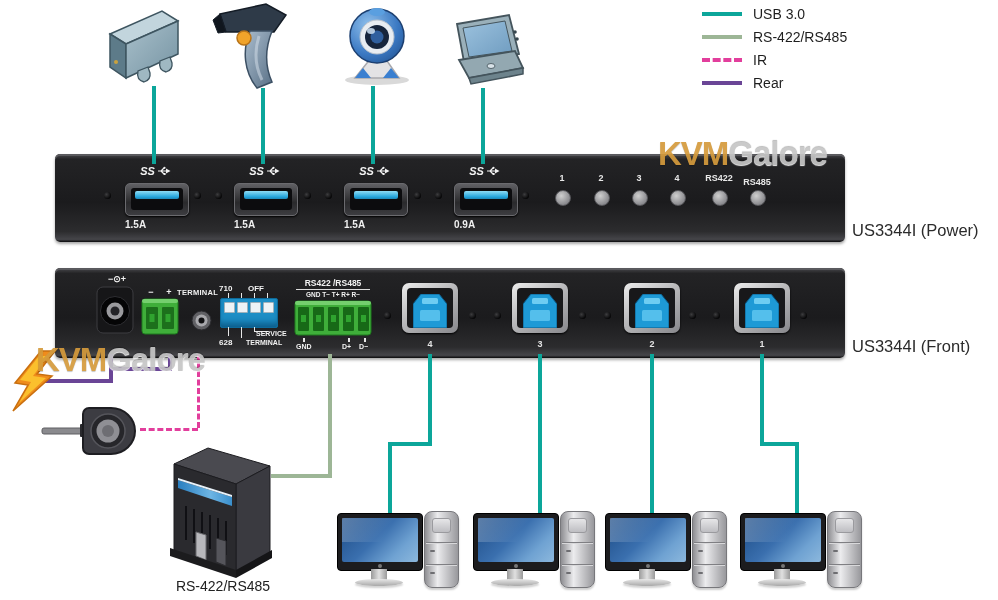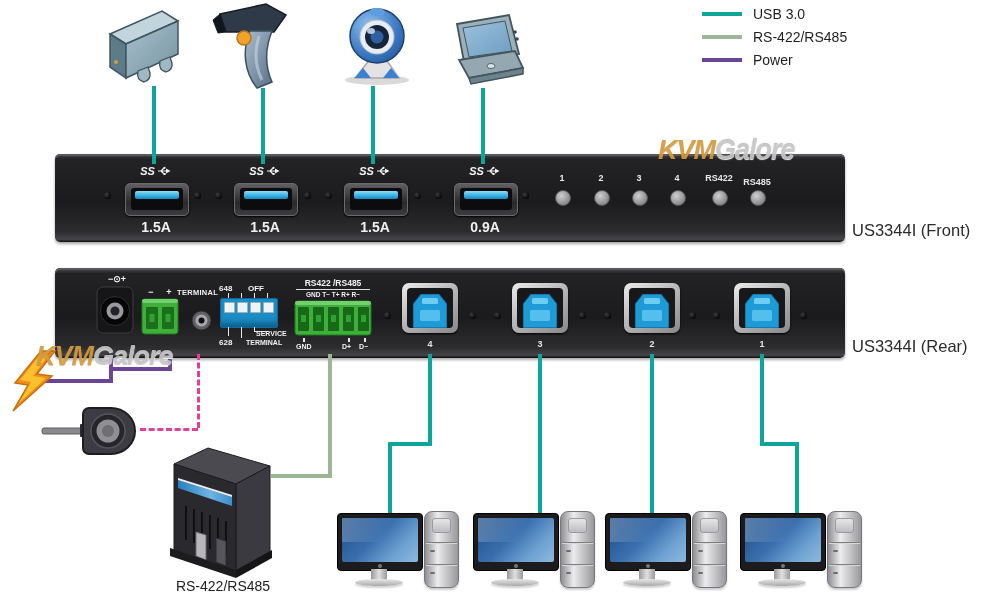--- a/index.html
+++ b/index.html
@@ -19,33 +19,33 @@
 
   
   .panel{position:absolute;left:55px;width:790px;z-index:2;border-radius:5px;
          background:linear-gradient(180deg,#4a4a4e 0,#232325 6%,#1b1b1d 55%,#2c2c2e 88%,#454549 97%,#0a0a0b 100%);
          box-shadow:0 2px 3px rgba(0,0,0,.35), inset 0 2px 0 #5a5a5e;}
   .panel-front{top:154px;height:88px;}
   .panel-rear{top:268px;height:90px;}
   .panel-label{position:absolute;z-index:6;font-size:16.5px;color:#2b2b2b;white-space:nowrap;}
 
   
-  .watermark{position:absolute;z-index:5;font-size:27px;font-weight:bold;letter-spacing:-1px;opacity:.92;white-space:nowrap;font-style:italic;}
+  .watermark{position:absolute;z-index:5;font-size:33px;font-weight:bold;letter-spacing:-1px;opacity:.92;white-space:nowrap;}
   .wm-k{color:#d59b3c;text-shadow:0 1px 1px rgba(0,0,0,.25);}
   .wm-g{color:#c6c6c6;text-shadow:0 1px 1px #fff,0 -1px 1px rgba(0,0,0,.3);}
 
   
   .ss-logo{position:absolute;z-index:4;display:flex;align-items:center;justify-content:center;width:44px;height:14px;}
   .ss-text{color:#f2f2f2;font-size:11px;font-weight:bold;font-style:italic;margin-right:2px;}
   .usba{position:absolute;z-index:4;width:62px;height:31px;border-radius:5px;border:1px solid #6a6a6e;
         background:linear-gradient(180deg,#606064,#2a2a2c 60%,#3c3c40);box-shadow:0 1px 2px #000;}
   .usba-slot{position:absolute;left:5px;right:5px;top:4px;bottom:5px;background:#0c0c0e;border-radius:3px;}
   .usba-tab{position:absolute;left:4px;right:4px;top:3px;height:8px;border-radius:2px;
             background:linear-gradient(180deg,#8edcf5,#29a8dd 70%,#1b86b8);}
-  .amp{position:absolute;z-index:4;width:62px;text-align:center;color:#f0f0f0;font-size:14px;font-weight:bold;}
+  .amp{position:absolute;z-index:4;width:62px;color:#f0f0f0;font-size:10px;font-weight:bold;}
   .led-label{position:absolute;z-index:4;width:44px;text-align:center;color:#e8e8e8;font-size:9px;font-weight:bold;}
   .led{position:absolute;z-index:4;width:14px;height:14px;border-radius:50%;
        background:radial-gradient(circle at 38% 35%,#cfcfcf,#8a8a8e 70%,#636367);border:1px solid #59595d;}
   .screw{position:absolute;z-index:4;width:7px;height:7px;border-radius:50%;
          background:radial-gradient(circle at 35% 35%,#3c3c3e,#030304 75%);}
 
   
   .rear-tiny{position:absolute;z-index:4;color:#f2f2f2;font-weight:bold;white-space:nowrap;}
   .dipblock{position:absolute;z-index:4;left:220px;top:298px;width:56px;height:28px;background:#1d8ec5;
             border:1px solid #0d6a9a;border-radius:2px;box-shadow:inset 0 -7px 6px -3px #0c5c8a;}
@@ -96,22 +96,26 @@
   <div class="legend">
     <div class="legend-row">
       <div class="legend-swatch sw-usb"></div>
       <span class="legend-label">USB 3.0</span>
     </div>
     <div class="legend-row">
       <div class="legend-swatch sw-rs"></div>
       <span class="legend-label">RS-422/RS485</span>
     </div>
     <div class="legend-row">
+      <div class="legend-swatch sw-ir"></div>
+      <span class="legend-label">IR</span>
+    </div>
+    <div class="legend-row">
       <div class="legend-swatch sw-pw"></div>
-      <span class="legend-label">Power</span>
+      <span class="legend-label">Rear</span>
     </div>
   </div>
 
   <svg class="abs" style="left:100px;top:4px;z-index:4" width="92" height="82" viewBox="0 0 92 82">
     <defs>
         <linearGradient id="drv" x1="0" y1="0" x2="1" y2="1">
       <stop offset="0" stop-color="#a9c0cb"></stop>
           <stop offset="1" stop-color="#7694a3"></stop>
         </linearGradient>
       </defs>
@@ -262,21 +266,21 @@
   <div class="led" style="left:594px;top:190px"></div>
   <div class="led" style="left:632px;top:190px"></div>
   <div class="led" style="left:670px;top:190px"></div>
   <div class="led" style="left:712px;top:190px"></div>
   <div class="led" style="left:750px;top:190px"></div>
 
   <div class="watermark" style="left:658px;top:135px">
     <span class="wm-k">KVM</span><span class="wm-g">Galore</span>
   </div>
 
-  <div class="panel-label" style="left:852px;top:221px">US3344I (Front)</div>
+  <div class="panel-label" style="left:852px;top:221px">US3344I (Power)</div>
 
   <div class="panel panel-rear"></div>
 
   <div class="rear-tiny" style="left:98px;top:274px;width:38px;text-align:center;font-size:9px">−⊙+</div>
   <svg class="abs" style="left:96px;top:286px;z-index:4" width="38" height="48" viewBox="0 0 38 48">
     <rect x="1" y="1" width="36" height="46" rx="6" fill="#161618" stroke="#3c3c40"></rect>
     <circle cx="19" cy="25" r="14.5" fill="#050506" stroke="#2e2e32"></circle>
     <circle cx="19" cy="25" r="8.5" fill="#9a9a9e"></circle>
     <circle cx="19" cy="25" r="4.5" fill="#232327"></circle>
   </svg>
@@ -292,21 +296,21 @@
     <rect x="24.5" y="16" width="5" height="8" fill="#2fa32f"></rect>
   </svg>
 
   <div class="rear-tiny" style="left:177px;top:288px;font-size:7.5px;letter-spacing:.3px">TERMINAL</div>
   <svg class="abs" style="left:191px;top:310px;z-index:4" width="21" height="21" viewBox="0 0 21 21">
     <circle cx="10.5" cy="10.5" r="9.5" fill="#616165" stroke="#2c2c30"></circle>
     <circle cx="10.5" cy="10.5" r="6" fill="#a8a8ac"></circle>
     <circle cx="10.5" cy="10.5" r="3" fill="#101012"></circle>
   </svg>
 
-  <div class="rear-tiny" style="left:219px;top:284px;font-size:8px">648</div>
+  <div class="rear-tiny" style="left:219px;top:284px;font-size:8px">710</div>
   <div class="rear-tiny" style="left:248px;top:284px;font-size:8px">OFF</div>
   <div class="dipblock"></div>
   <div class="dipsw" style="left:224px"></div>
   <div class="dipsw" style="left:237px"></div>
   <div class="dipsw" style="left:250px"></div>
   <div class="dipsw" style="left:263px"></div>
   <div class="wline" style="left:228px;top:293px;width:1px;height:5px"></div>
   <div class="wline" style="left:241px;top:293px;width:1px;height:5px"></div>
   <div class="wline" style="left:254px;top:293px;width:1px;height:5px"></div>
   <div class="wline" style="left:267px;top:293px;width:1px;height:5px"></div>
@@ -388,21 +392,21 @@
   <div class="screw" style="left:579px;top:312px"></div>
   <div class="screw" style="left:604px;top:312px"></div>
   <div class="screw" style="left:689px;top:312px"></div>
   <div class="screw" style="left:713px;top:312px"></div>
   <div class="screw" style="left:800px;top:312px"></div>
 
   <div class="watermark" style="left:36px;top:341px">
     <span class="wm-k">KVM</span><span class="wm-g">Galore</span>
   </div>
 
-  <div class="panel-label" style="left:852px;top:337px">US3344I (Rear)</div>
+  <div class="panel-label" style="left:852px;top:337px">US3344I (Front)</div>
 
   <svg class="abs" style="left:6px;top:350px;z-index:4" width="54" height="62" viewBox="0 0 54 62">
     <path d="M35,1 L9,33 L22,35 L7,61 L46,26 L31,24 L49,1 Z" fill="#ef8c1c" stroke="#c96f0e" stroke-width="1.5"></path>
     <path d="M33,6 L14,30 L25,32 L13,53 L40,28 L27,26 L42,6 Z" fill="#fbc02d"></path>
   </svg>
   <div class="line purple-v" style="left:109px;top:354px;height:29px"></div>
   <div class="line purple-h" style="left:36px;top:379px;width:77px"></div>
   <div class="line purple-v" style="left:168px;top:354px;height:17px"></div>
   <div class="line purple-h" style="left:109px;top:367px;width:63px"></div>
 

